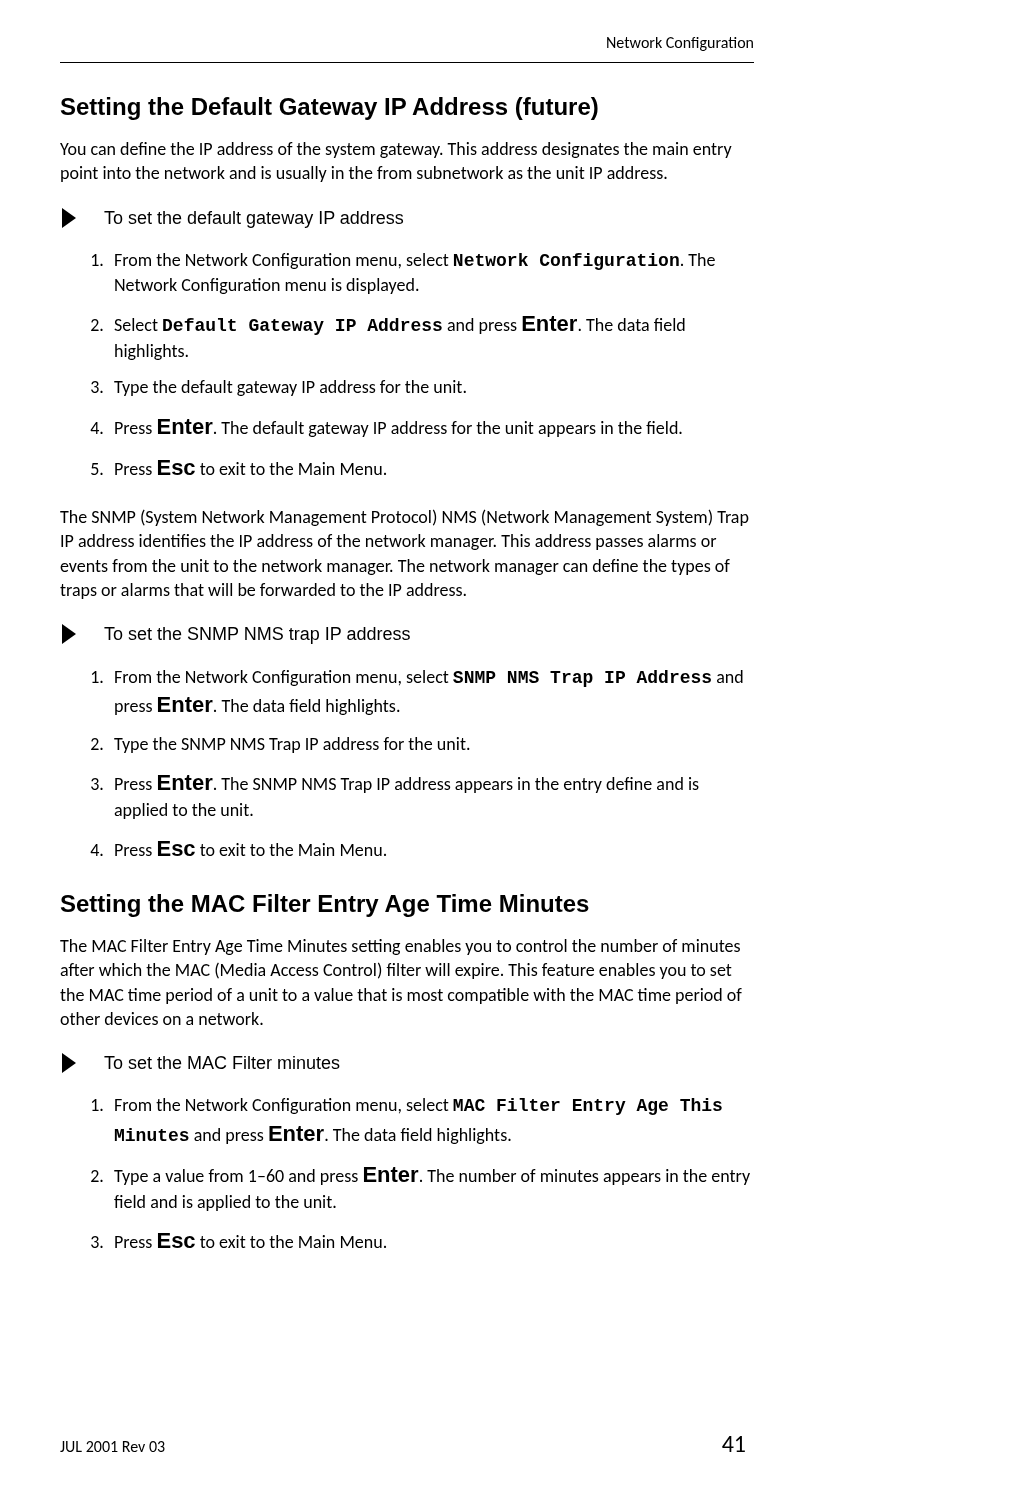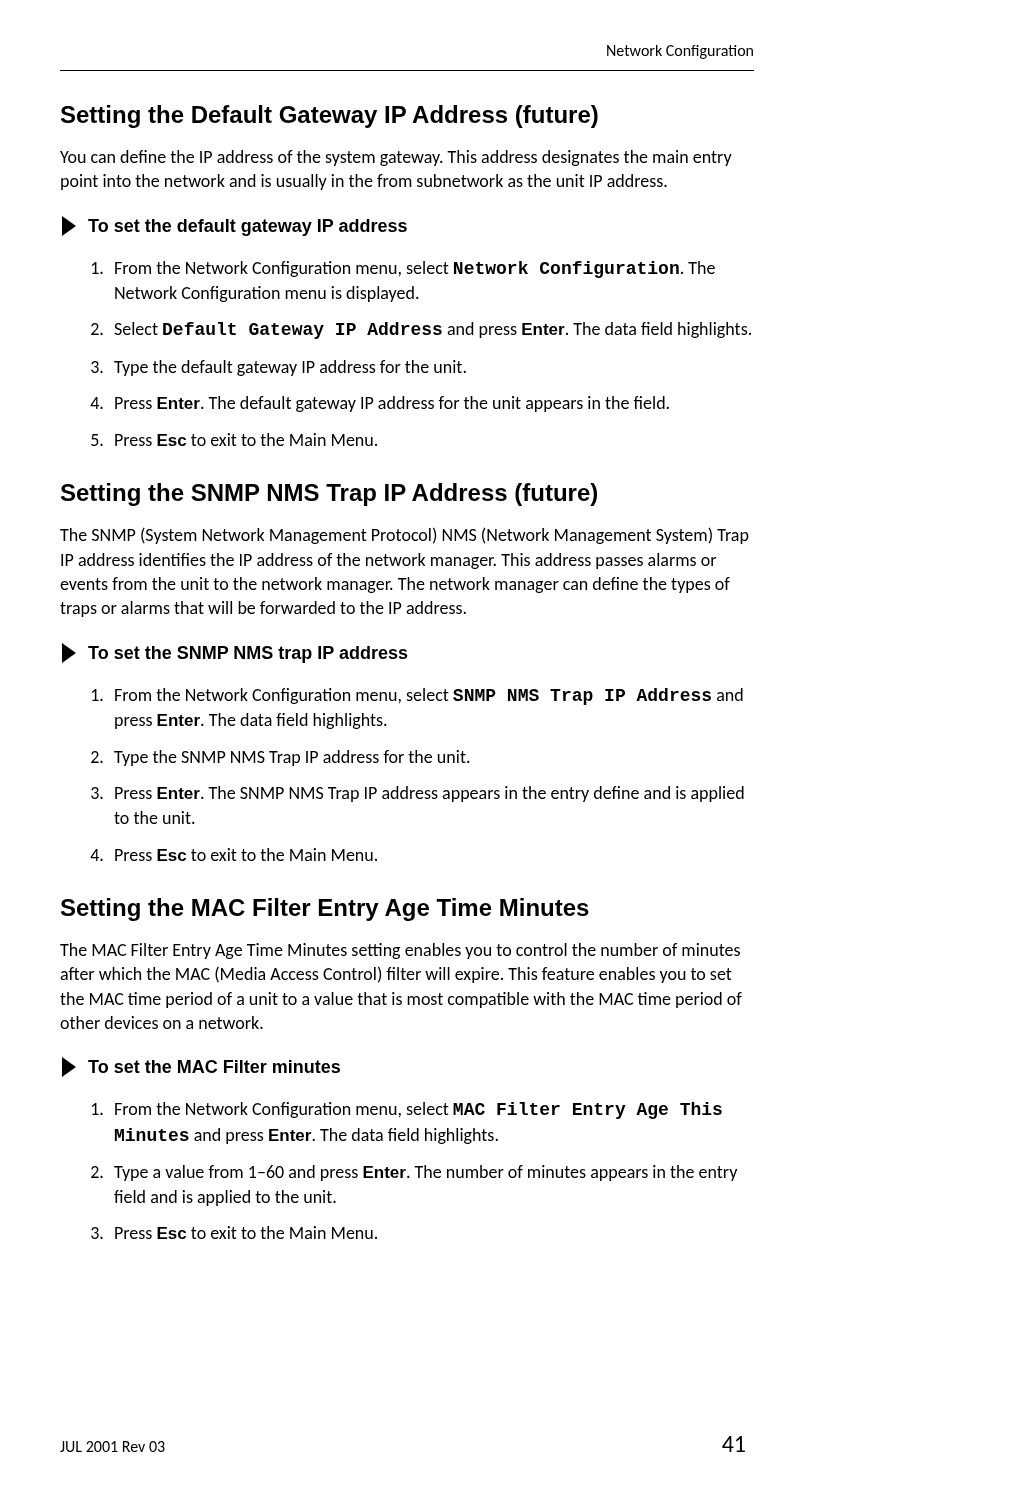--- a/index.html
+++ b/index.html
@@ -9,21 +9,21 @@
     line-height: 1.35;
     color: #000;
     background: #fff;
     margin: 0;
     padding: 0;
   }
   .page {
     width: 814px;
     height: 1500px;
     box-sizing: border-box;
-    padding: 40px 60px 40px 60px;
+    padding: 32px 60px 40px 60px;
     position: relative;
   }
   .header {
     text-align: right;
     font-size: 16px;
     padding-bottom: 8px;
     border-bottom: 1.5px solid #000;
     margin-bottom: 28px;
   }
   h2.section-title {
@@ -37,40 +37,41 @@
   }
   .proc-head {
     display: flex;
     align-items: center;
     gap: 10px;
     margin: 16px 0 18px 0;
   }
   .proc-head .arrow-icon svg { display:block; }
   .proc-head .label {
     font-family: Arial, Helvetica, sans-serif;
-    font-weight: bold;
+    font-weight: normal;
     font-size: 18px;
+    margin-left: 16px;
   }
   ol.steps {
     margin: 0 0 22px 0;
     padding-left: 48px;
   }
   ol.steps li {
     padding-left: 6px;
     margin: 12px 0 8px 0;
   }
   .mono {
     font-family: "Courier New", Courier, monospace;
     font-weight: bold;
     font-size: 18px;
   }
   .sans-bold {
     font-family: Arial, Helvetica, sans-serif;
     font-weight: bold;
-    font-size: 17px;
+    font-size: 22px;
   }
   .footer {
     position: absolute;
     bottom: 40px;
     left: 60px;
     right: 68px;
     display: flex;
     justify-content: space-between;
     font-size: 16px;
     align-items: baseline;
@@ -101,21 +102,20 @@
   </div>
 
   <ol class="steps">
     <li><span>From the Network Configuration menu, select </span><span class="mono">Network Configuration</span><span>. The Network Configuration menu is displayed.</span></li>
     <li><span>Select </span><span class="mono">Default Gateway IP Address</span><span> and press </span><span class="sans-bold">Enter</span><span>. The data field highlights.</span></li>
     <li>Type the default gateway IP address for the unit.</li>
     <li><span>Press </span><span class="sans-bold">Enter</span><span>. The default gateway IP address for the unit appears in the field.</span></li>
     <li><span>Press </span><span class="sans-bold">Esc</span><span> to exit to the Main Menu.</span></li>
   </ol>
 
-  <h2 class="section-title">Setting the SNMP NMS Trap IP Address (future)</h2>
   <p class="intro">The SNMP (System Network Management Protocol) NMS (Network Management System) Trap IP address identifies the IP address of the network manager. This address passes alarms or events from the unit to the network manager. The network manager can define the types of traps or alarms that will be forwarded to the IP address.</p>
 
   <div class="proc-head">
     <span class="arrow-icon">
       <svg width="18" height="24" viewBox="0 0 18 24">
           <polygon points="2,2 16,12 2,22" fill="#000"></polygon>
         </svg>
     </span>
     <span class="label">To set the SNMP NMS trap IP address</span>
   </div>

